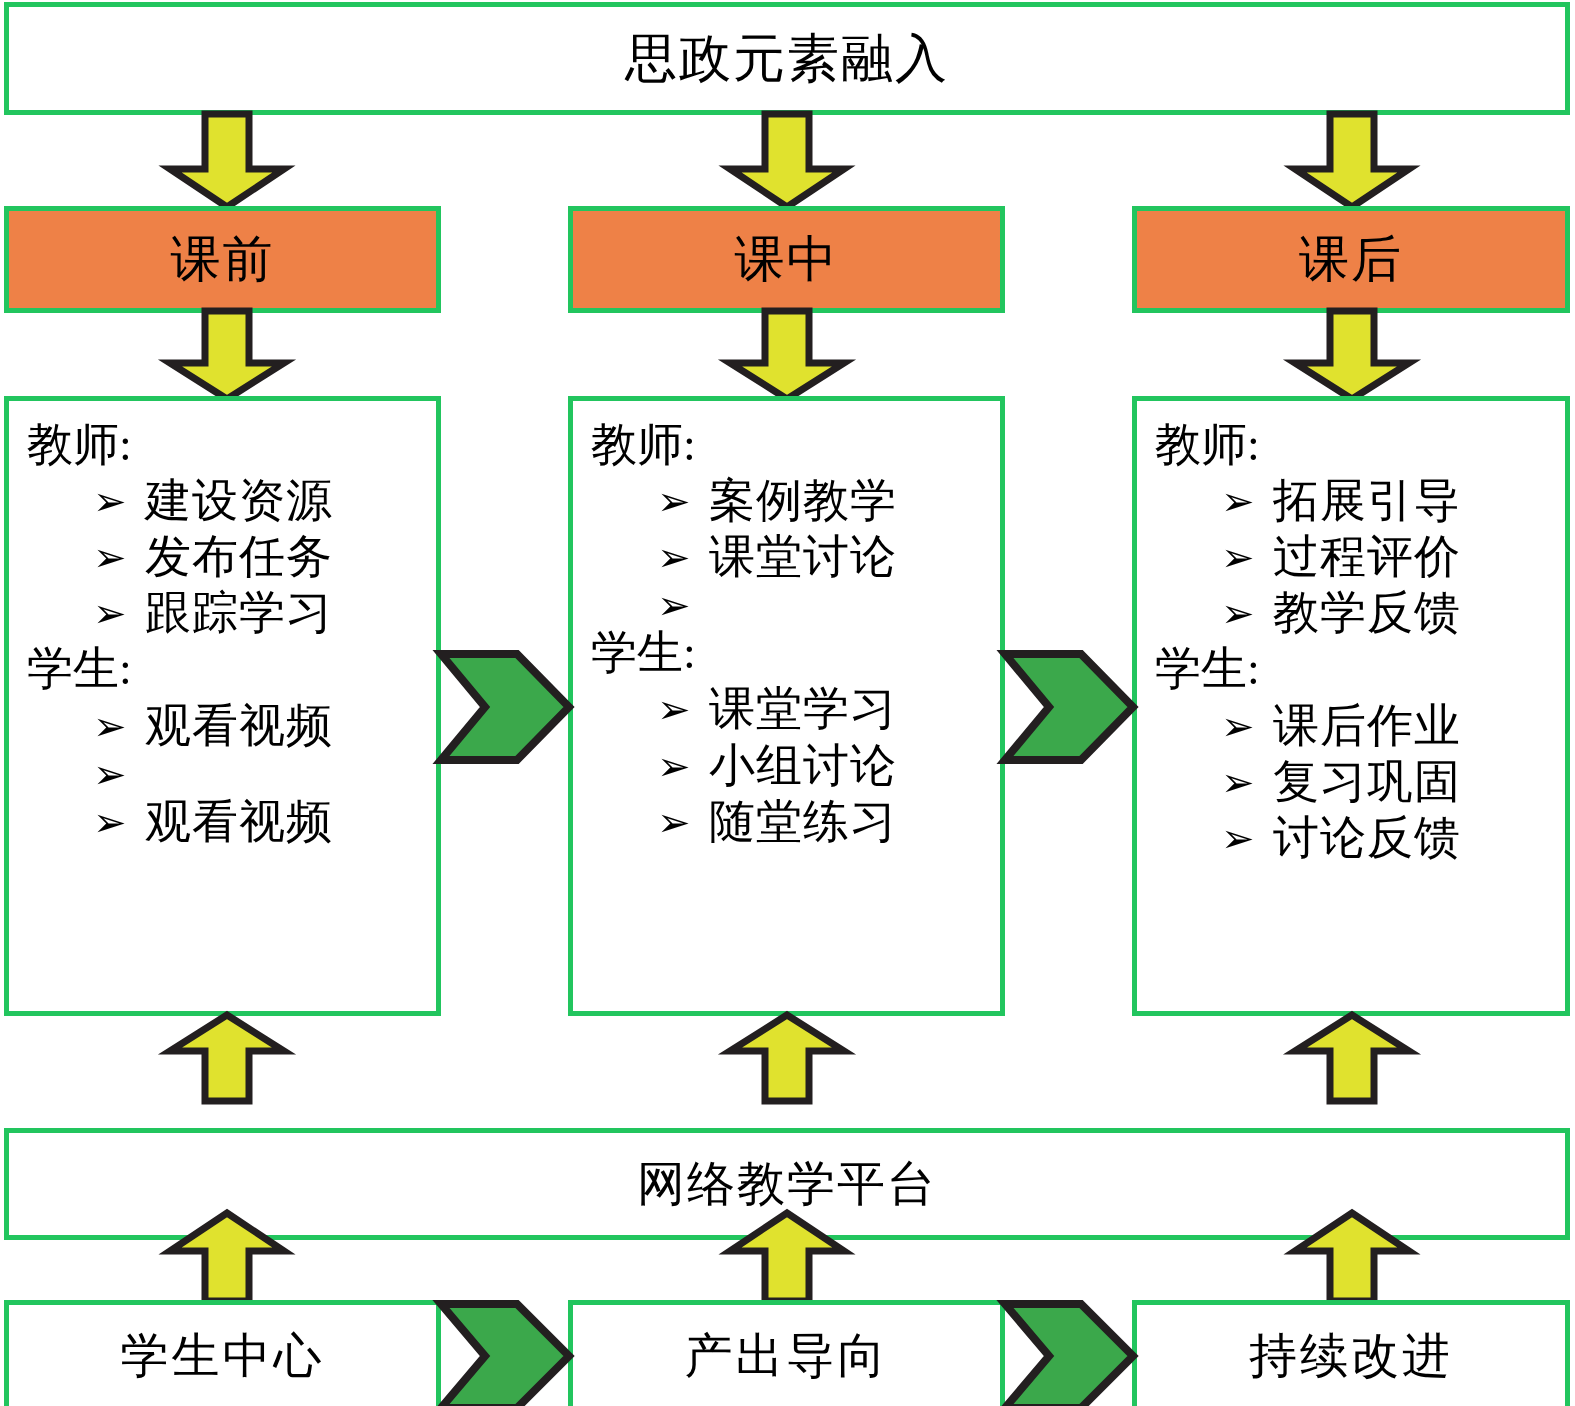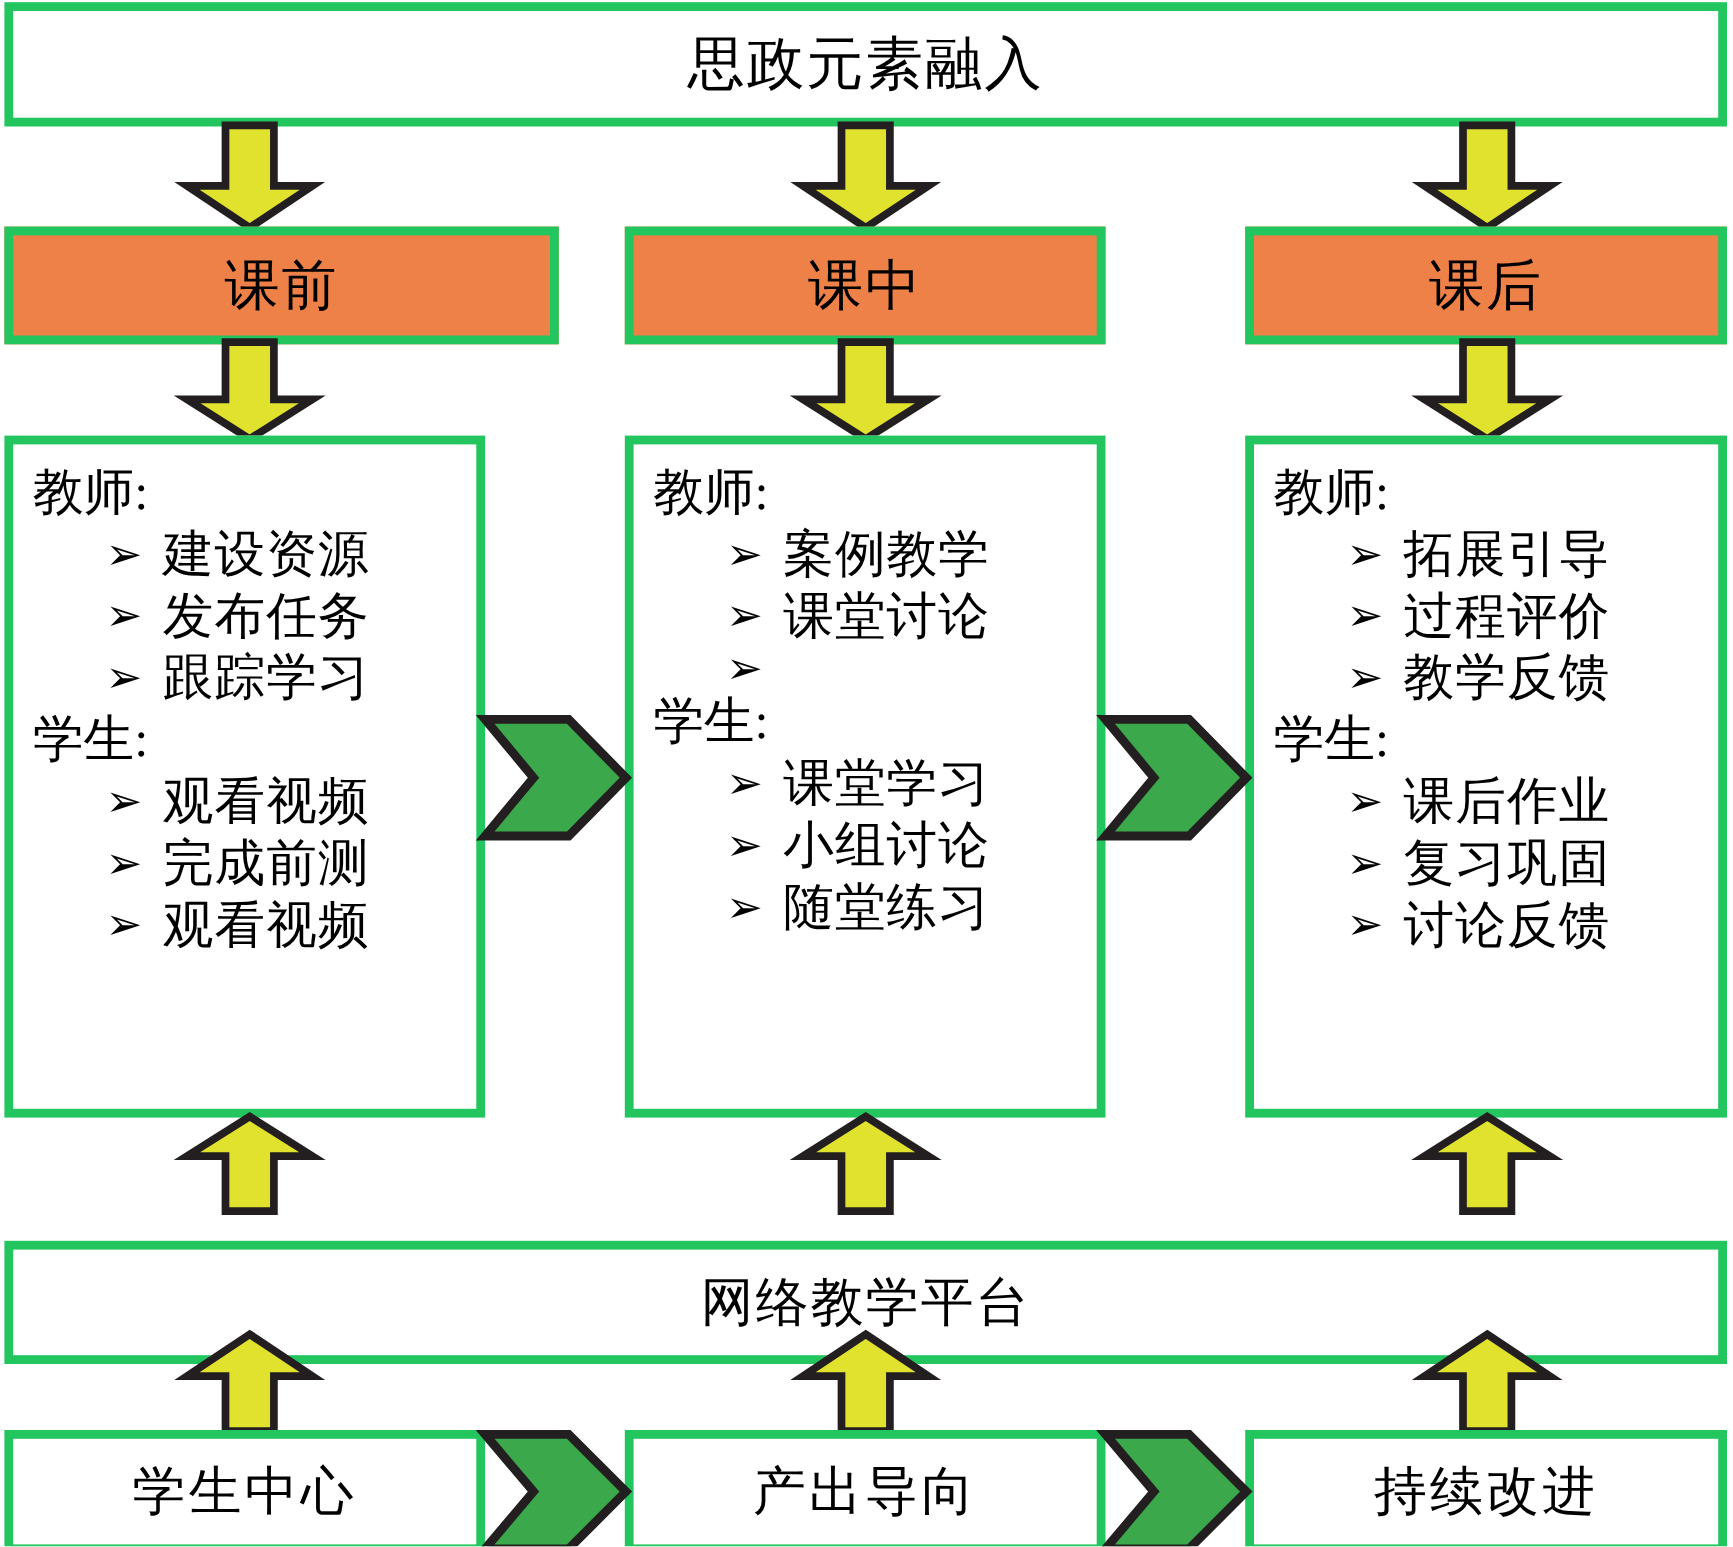--- a/index.html
+++ b/index.html
@@ -14,21 +14,21 @@
   #canvas {
     position: relative;
     width: 1575px;
     height: 1406px;
     overflow: hidden;
     background: #ffffff;
   }
   .box {
     position: absolute;
     box-sizing: border-box;
-    border: 8px solid #22c55e;
+    border: 5px solid #22c55e;
     background: #ffffff;
   }
   .orange {
     background: #EE8147;
   }
   .center-text {
     display: flex;
     align-items: center;
     justify-content: center;
     text-align: center;
@@ -94,21 +94,21 @@
   <svg class="arrow-svg" style="left:167px; top:114px; width:120px; height:95px;" viewBox="0 0 120 95">
     <polygon points="38,0 82,0 82,55 117,55 60,93 3,55 38,55" fill="#E0E22E" stroke="#231F20" stroke-width="7" stroke-linejoin="miter"></polygon>
   </svg>
   <svg class="arrow-svg" style="left:727px; top:114px; width:120px; height:95px;" viewBox="0 0 120 95">
     <polygon points="38,0 82,0 82,55 117,55 60,93 3,55 38,55" fill="#E0E22E" stroke="#231F20" stroke-width="7" stroke-linejoin="miter"></polygon>
   </svg>
   <svg class="arrow-svg" style="left:1292px; top:114px; width:120px; height:95px;" viewBox="0 0 120 95">
     <polygon points="38,0 82,0 82,55 117,55 60,93 3,55 38,55" fill="#E0E22E" stroke="#231F20" stroke-width="7" stroke-linejoin="miter"></polygon>
   </svg>
 
-  <div class="box orange center-text" style="left:4px; top:206px; width:504px; height:107px;">
+  <div class="box orange center-text" style="left:4px; top:206px; width:437px; height:107px;">
     <span class="stage-text">课前</span>
   </div>
   <div class="box orange center-text" style="left:568px; top:206px; width:437px; height:107px;">
     <span class="stage-text">课中</span>
   </div>
   <div class="box orange center-text" style="left:1132px; top:206px; width:438px; height:107px;">
     <span class="stage-text">课后</span>
   </div>
 
   <svg class="arrow-svg" style="left:167px; top:311px; width:120px; height:90px;" viewBox="0 0 120 90">
@@ -135,21 +135,20 @@
       <span class="bullet-glyph">➢</span>
       <span class="bullet-label">跟踪学习</span>
     </div>
     <div class="role-label">学生:</div>
     <div class="bullet-row">
       <span class="bullet-glyph">➢</span>
       <span class="bullet-label">观看视频</span>
     </div>
     <div class="bullet-row">
       <span class="bullet-glyph">➢</span>
-      <span class="bullet-label">完成前测</span>
     </div>
     <div class="bullet-row">
       <span class="bullet-glyph">➢</span>
       <span class="bullet-label">观看视频</span>
     </div>
   </div>
 
   <div class="box col-body" style="left:568px; top:396px; width:437px; height:620px;">
     <div class="role-label">教师:</div>
     <div class="bullet-row">

